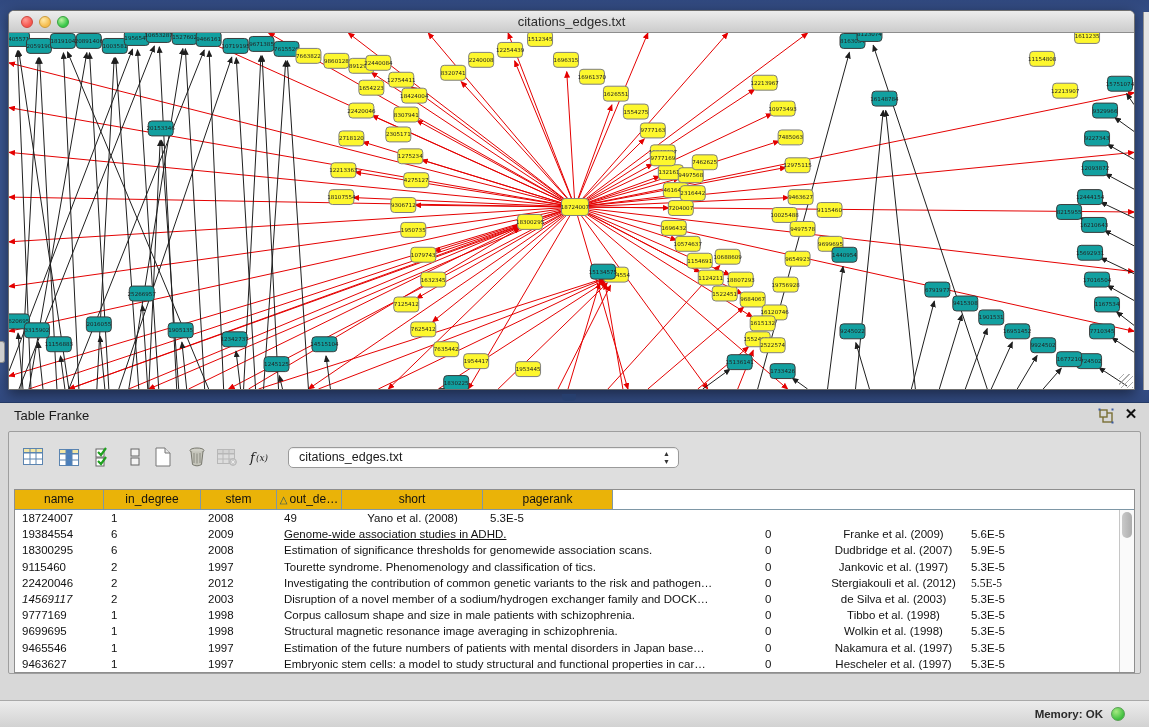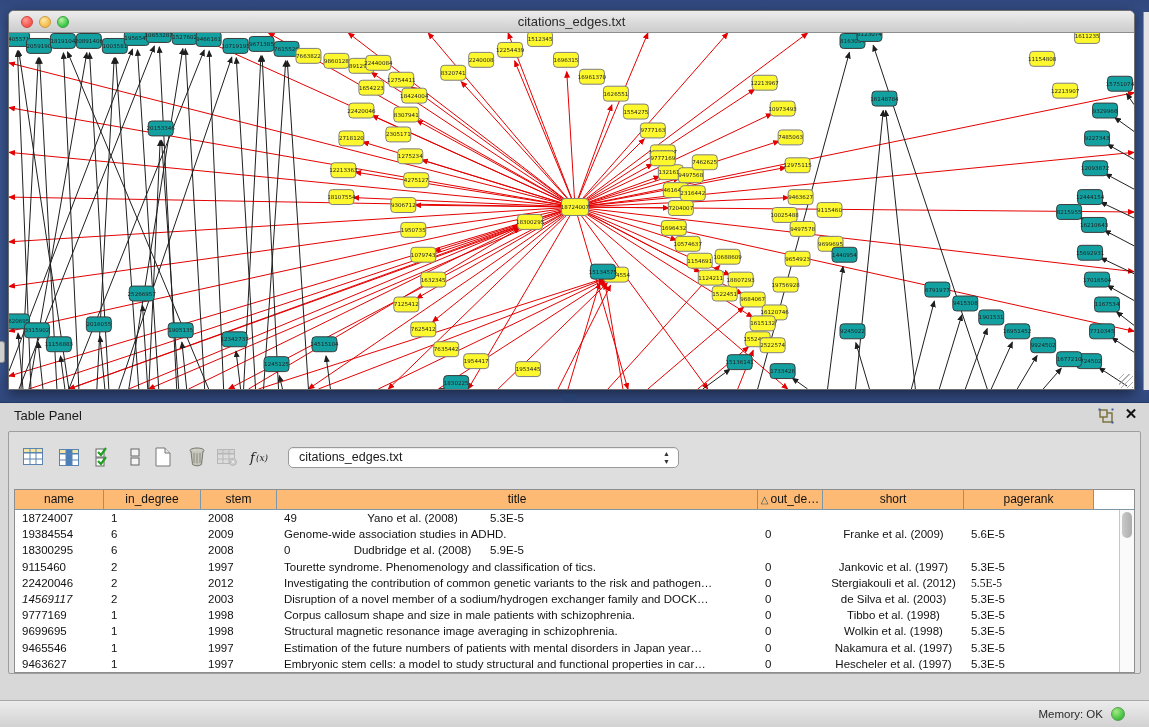--- a/index.html
+++ b/index.html
@@ -48,21 +48,21 @@
   .tool-btn svg { display:block; margin:2px auto; }
   .combo { position:absolute; left:279px; top:5px; width:391px; height:21px; background:#fff;
     border:1px solid #9a9a9a; border-radius:5px; box-shadow:inset 0 1px 1px rgba(0,0,0,.08); }
   .combo-text { position:absolute; left:10px; top:0; line-height:19px; font-size:12.5px; color:#1a1a1a; }
   .combo-arrows { position:absolute; right:8px; top:2px; font-size:7px; line-height:8px; color:#333; text-align:center; }
 
   .grid-table { position:absolute; left:5px; top:57px; width:1121px; height:184px;
     border:1px solid #8e8e8e; background:#fff; overflow:hidden; }
   .thead { display:flex; height:20px; background:#fff; }
   .th { flex:none; height:20px; line-height:19px; font-size:12px; color:#111; text-align:center;
-    background:#fdba74; border-right:1px solid #7e97a6; border-bottom:1px solid #7e97a6;
+    background:#eab308; border-right:1px solid #7e97a6; border-bottom:1px solid #7e97a6;
     overflow:hidden; white-space:nowrap; }
   .th.filler { background:#fff; border-right:none; flex:1; }
   .sort-tri { font-size:10px; color:#26505f; margin-right:2px; }
   .tbody { position:absolute; left:0; top:20px; right:0; bottom:0; }
   .tr { display:flex; height:16.2px; background:#fff; }
   .td { flex:none; height:16.2px; line-height:16.2px; font-size:11.5px; color:#111;
     white-space:nowrap; overflow:hidden; }
   .td.left { text-align:left; padding-left:7px; }
   .td.center { text-align:center; }
   .vscroll { position:absolute; right:0; top:20px; width:15px; bottom:0;
@@ -73,21 +73,21 @@
   .tabs-row { position:absolute; left:0; right:0; top:272px; height:22px;
     display:flex; justify-content:center; }
   .tabset { display:flex; border:1px solid #9c9c9c; border-radius:5px; overflow:hidden;
     background:#fff; height:22px; box-shadow:0 1px 1px rgba(255,255,255,.7); }
   .tab { padding:0 15px; font-size:12.5px; line-height:21px; color:#1a1a1a;
     border-right:1px solid #c4c4c4; cursor:default; }
   .tab:last-child { border-right:none; }
   .tab.selected { background:linear-gradient(180deg,#9d9d9d,#7d7d7d); color:#fff; }
 
   .statusbar { position:absolute; left:0; bottom:0; width:100%; height:27px;
-    background:linear-gradient(180deg,#ececec,#d2d2d2); border-top:1px solid #a9a9a9; }
+    background:linear-gradient(180deg,#ececec,#d2d2d2); border-top:1px solid #a9a9a9;font-weight:bold; }
   .mem-label { position:absolute; right:46px; top:7px; font-size:11.5px; color:#2a2a2a; }
   .mem-dot { position:absolute; right:24px; top:6px; width:14px; height:14px; border-radius:50%;
     background:radial-gradient(circle at 35% 30%, #a6ea82, #3fbf3f 70%); border:1px solid #58a054; }
 </style>
 </head>
 <body>
 
 <div class="desktop">
   <div class="net-window">
     <div class="titlebar">
@@ -731,21 +731,21 @@
       <div class="grip"></div>
     </div>
   </div>
   <div class="sliver"></div>
   <div class="left-nub"></div>
   <div class="split-notch"></div>
 </div>
 
 <div class="table-panel">
   <div class="tp-header">
-    <span class="tp-title">Table Panel</span>
+    <span class="tp-title">Table Franke</span>
     <span class="tp-float">
       <svg width="18" height="18" viewBox="0 0 18 18">
         <rect x="6" y="6" width="9" height="9" fill="none" stroke="#7a6f35" stroke-width="1.4"></rect>
         <rect x="3" y="3" width="7" height="7" fill="#d8d8d8" stroke="#7a6f35" stroke-width="1.4"></rect>
         <rect x="1.5" y="1.5" width="2" height="2" fill="#3a5aa0"></rect>
         <rect x="14.5" y="1.5" width="2" height="2" fill="#3a5aa0"></rect>
         <rect x="14.5" y="14.5" width="2" height="2" fill="#3a5aa0"></rect>
       </svg>
     </span>
     <span class="tp-close">✕</span>
@@ -817,50 +817,50 @@
         <span class="combo-text">citations_edges.txt</span>
         <span class="combo-arrows">▲<br>▼</span>
       </div>
     </div>
 
     <div class="grid-table">
       <div class="thead" id="thead">
           <div class="th" style="width: 89px;"><span>name</span></div>
           <div class="th" style="width: 97px;"><span>in_degree</span></div>
           <div class="th" style="width: 76px;"><span>stem</span></div>
-          <div class="th" style="width: 481px;"><span>title</span></div>
           <div class="th" style="width: 65px;"><span class="sort-tri">△</span><span>out_de…</span></div>
           <div class="th" style="width: 141px;"><span>short</span></div>
           <div class="th" style="width: 130px;"><span>pagerank</span></div>
           <div class="th filler"></div>
         </div>
       <div class="tbody" id="tbody">
           <div class="tr">
             <div class="td left" style="width: 89px;">18724007</div>
             <div class="td left" style="width: 97px;">1</div>
             <div class="td left" style="width: 76px;">2008</div>
             <div class="td left" style="width: 65px;">49</div>
             <div class="td center" style="width: 141px;">Yano et al. (2008)</div>
             <div class="td left" style="width: 130px;">5.3E-5</div>
           </div>
           <div class="tr">
             <div class="td left" style="width: 89px;">19384554</div>
             <div class="td left" style="width: 97px;">6</div>
             <div class="td left" style="width: 76px;">2009</div>
-            <div class="td left" style="width: 481px;">Genome-wide association studies in ADHD.</div>
+            <div class="td left" style="width: 481px; text-decoration: underline;">Genome-wide association studies in ADHD.</div>
             <div class="td left" style="width: 65px;">0</div>
             <div class="td center" style="width: 141px;">Franke et al. (2009)</div>
             <div class="td left" style="width: 130px;">5.6E-5</div>
           </div>
           <div class="tr">
             <div class="td left" style="width: 89px;">18300295</div>
             <div class="td left" style="width: 97px;">6</div>
             <div class="td left" style="width: 76px;">2008</div>
+            <div class="td left" style="width: 481px;">Estimation of significance thresholds for genomewide association scans.</div>
             <div class="td left" style="width: 65px;">0</div>
-            <div class="td center" style="width: 141px;">Dudbridge et al. (2008)</div>
+            <div class="td center" style="width: 141px;">Dudbridge et al. (2007)</div>
             <div class="td left" style="width: 130px;">5.9E-5</div>
           </div>
           <div class="tr">
             <div class="td left" style="width: 89px;">9115460</div>
             <div class="td left" style="width: 97px;">2</div>
             <div class="td left" style="width: 76px;">1997</div>
             <div class="td left" style="width: 481px;">Tourette syndrome. Phenomenology and classification of tics.</div>
             <div class="td left" style="width: 65px;">0</div>
             <div class="td center" style="width: 141px;">Jankovic et al. (1997)</div>
             <div class="td left" style="width: 130px;">5.3E-5</div>
@@ -898,21 +898,21 @@
             <div class="td left" style="width: 76px;">1998</div>
             <div class="td left" style="width: 481px;">Structural magnetic resonance image averaging in schizophrenia.</div>
             <div class="td left" style="width: 65px;">0</div>
             <div class="td center" style="width: 141px;">Wolkin et al. (1998)</div>
             <div class="td left" style="width: 130px;">5.3E-5</div>
           </div>
           <div class="tr">
             <div class="td left" style="width: 89px;">9465546</div>
             <div class="td left" style="width: 97px;">1</div>
             <div class="td left" style="width: 76px;">1997</div>
-            <div class="td left" style="width: 481px;">Estimation of the future numbers of patients with mental disorders in Japan year…</div>
+            <div class="td left" style="width: 481px;">Estimation of the future numbers of patients with mental disorders in Japan base…</div>
             <div class="td left" style="width: 65px;">0</div>
             <div class="td center" style="width: 141px;">Nakamura et al. (1997)</div>
             <div class="td left" style="width: 130px;">5.3E-5</div>
           </div>
           <div class="tr">
             <div class="td left" style="width: 89px;">9463627</div>
             <div class="td left" style="width: 97px;">1</div>
             <div class="td left" style="width: 76px;">1997</div>
             <div class="td left" style="width: 481px;">Embryonic stem cells: a model to study structural and functional properties in car…</div>
             <div class="td left" style="width: 65px;">0</div>

